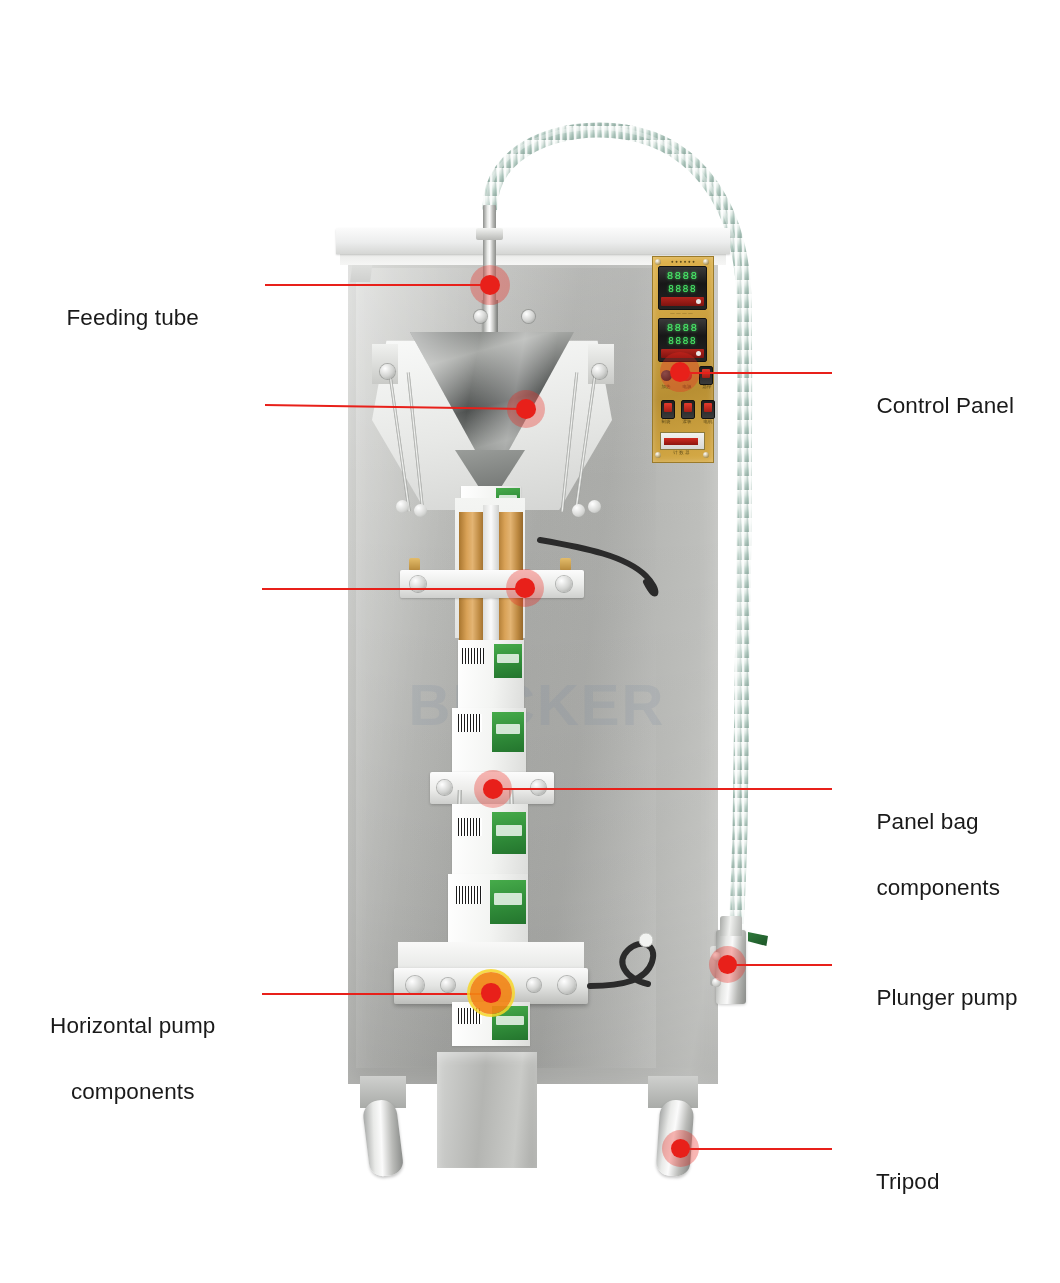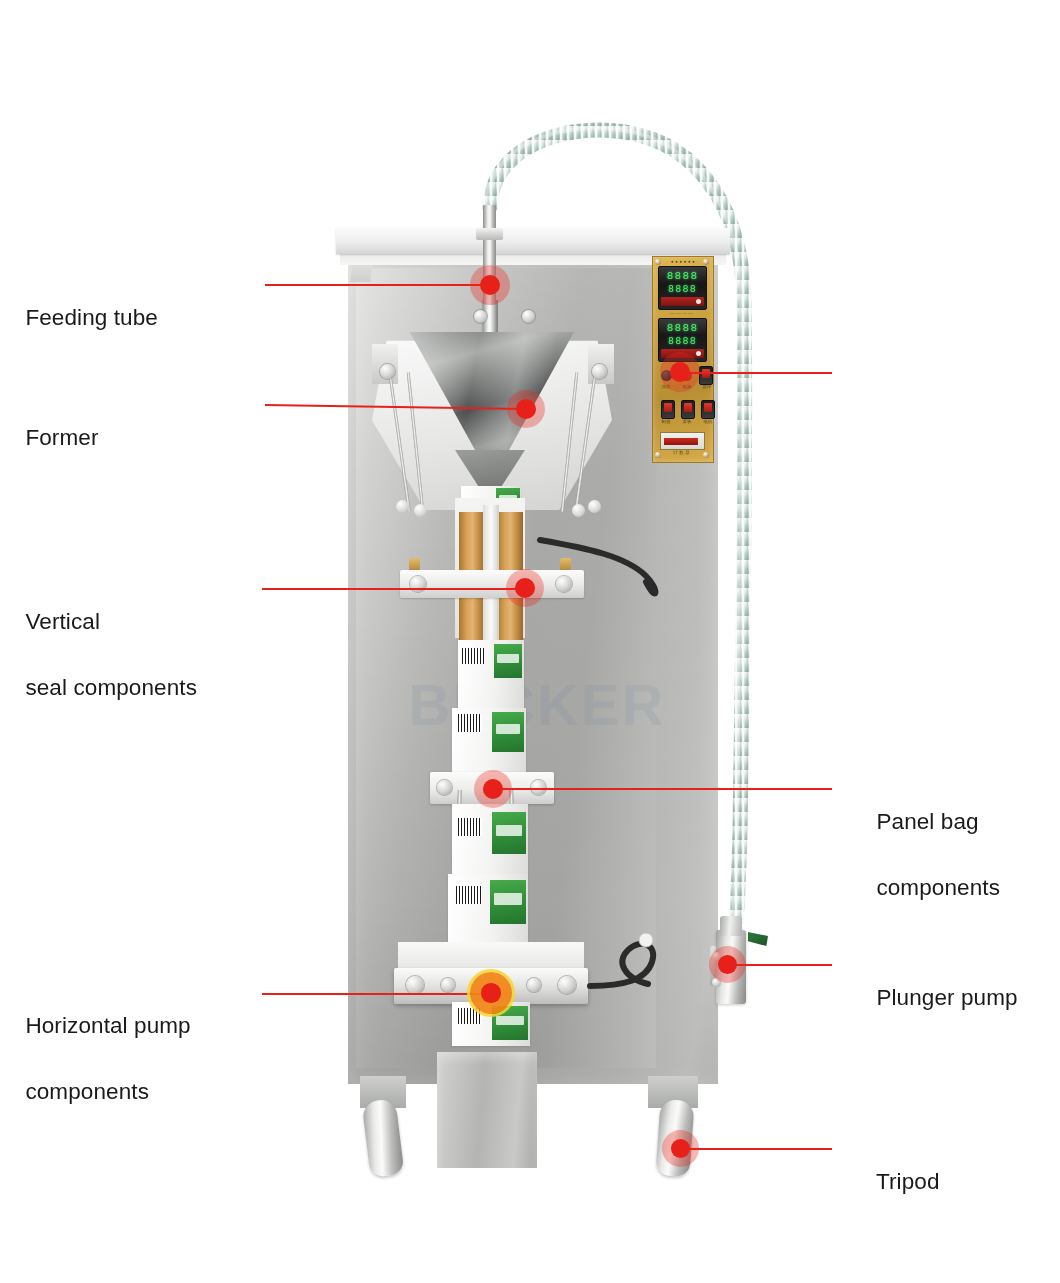--- a/index.html
+++ b/index.html
@@ -4,21 +4,21 @@
 <title>Liquid Packing Machine Diagram</title>
 <style>
   html,body{margin:0;padding:0;background:#ffffff;}
   body{width:1060px;height:1283px;font-family:"Liberation Sans",sans-serif;
        -webkit-font-smoothing:antialiased;}
   #stage{position:relative;width:1060px;height:1283px;overflow:hidden;background:#fff;}
 
   
   .label{position:absolute;color:#1a1a1a;font-size:22.5px;line-height:33px;
          letter-spacing:.1px;white-space:pre;}
-  .label.l{text-align:left;}
+  .label.l{text-align:center;}
   .label.r{text-align:left;}
 
   
   .lead{position:absolute;height:2px;background:#e8201a;}
   .lead.slope{transform-origin:left center;}
 
   
   .dot{position:absolute;border-radius:50%;
        background:rgba(235,40,32,.34);display:flex;align-items:center;justify-content:center;}
   .dot::after{content:"";display:block;border-radius:50%;background:#e8201a;
@@ -409,34 +409,30 @@
   <div class="dot ring" style="left:470px;top:972px;width:42px;height:42px"></div>
   <div class="dot" style="left:660px;top:352px;width:40px;height:40px"></div>
   <div class="dot" style="left:474px;top:770px;width:38px;height:38px"></div>
   <div class="dot" style="left:709px;top:946px;width:37px;height:37px"></div>
   <div class="dot" style="left:662px;top:1130px;width:37px;height:37px"></div>
 
   <div class="label l" style="left:0;top:268px;width:240px">
     <span>Feeding tube</span>
   </div>
 
-  <div class="label l" style="left:0;top:388px;width:240px">
-    <span>Former</span>
-  </div>
-
-  <div class="label l" style="left:0;top:572px;width:240px">
-    <span>Vertical</span><br>
-    <span>seal components</span>
-  </div>
+
 
   <div class="label l" style="left:0;top:976px;width:240px">
     <span>Horizontal pump</span><br>
     <span>components</span>
   </div>
 
+  <div class="label r" style="left:851px;top:356px;width:209px">
+    <span>Control Panel</span>
+  </div>
 
   <div class="label r" style="left:851px;top:772px;width:209px">
     <span>Panel bag</span><br>
     <span>components</span>
   </div>
 
   <div class="label r" style="left:851px;top:948px;width:209px">
     <span>Plunger pump</span>
   </div>
 

